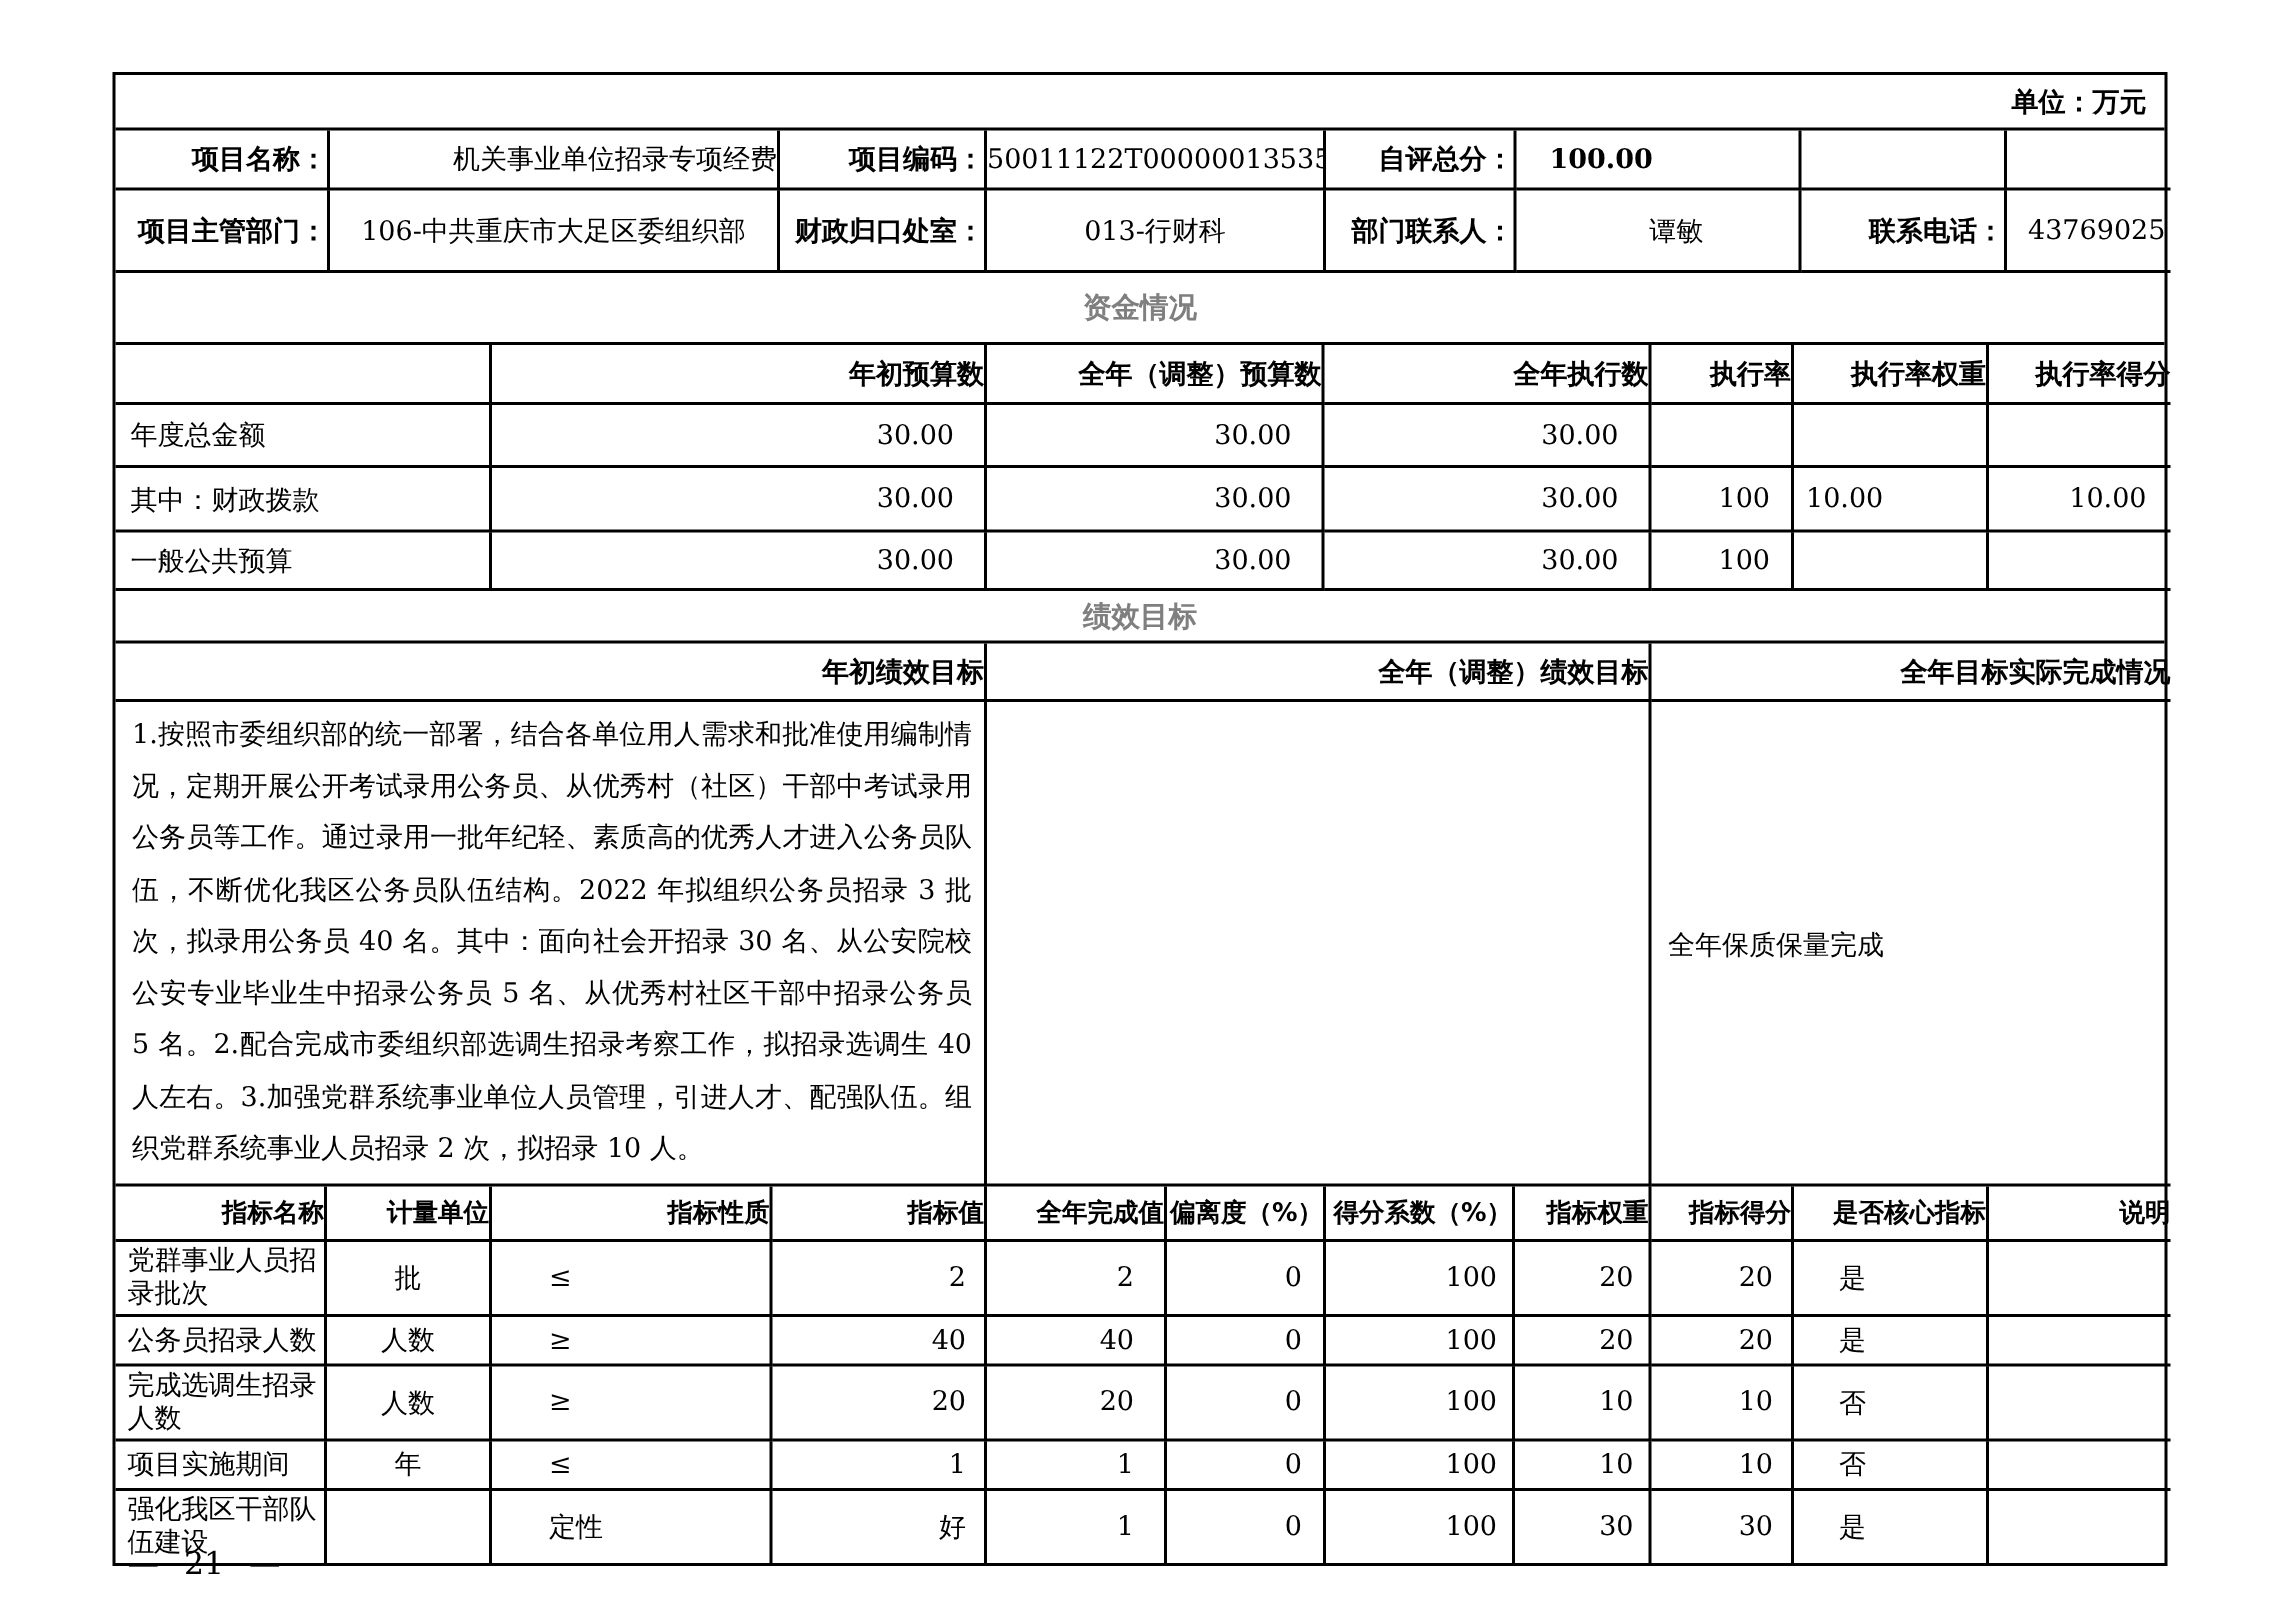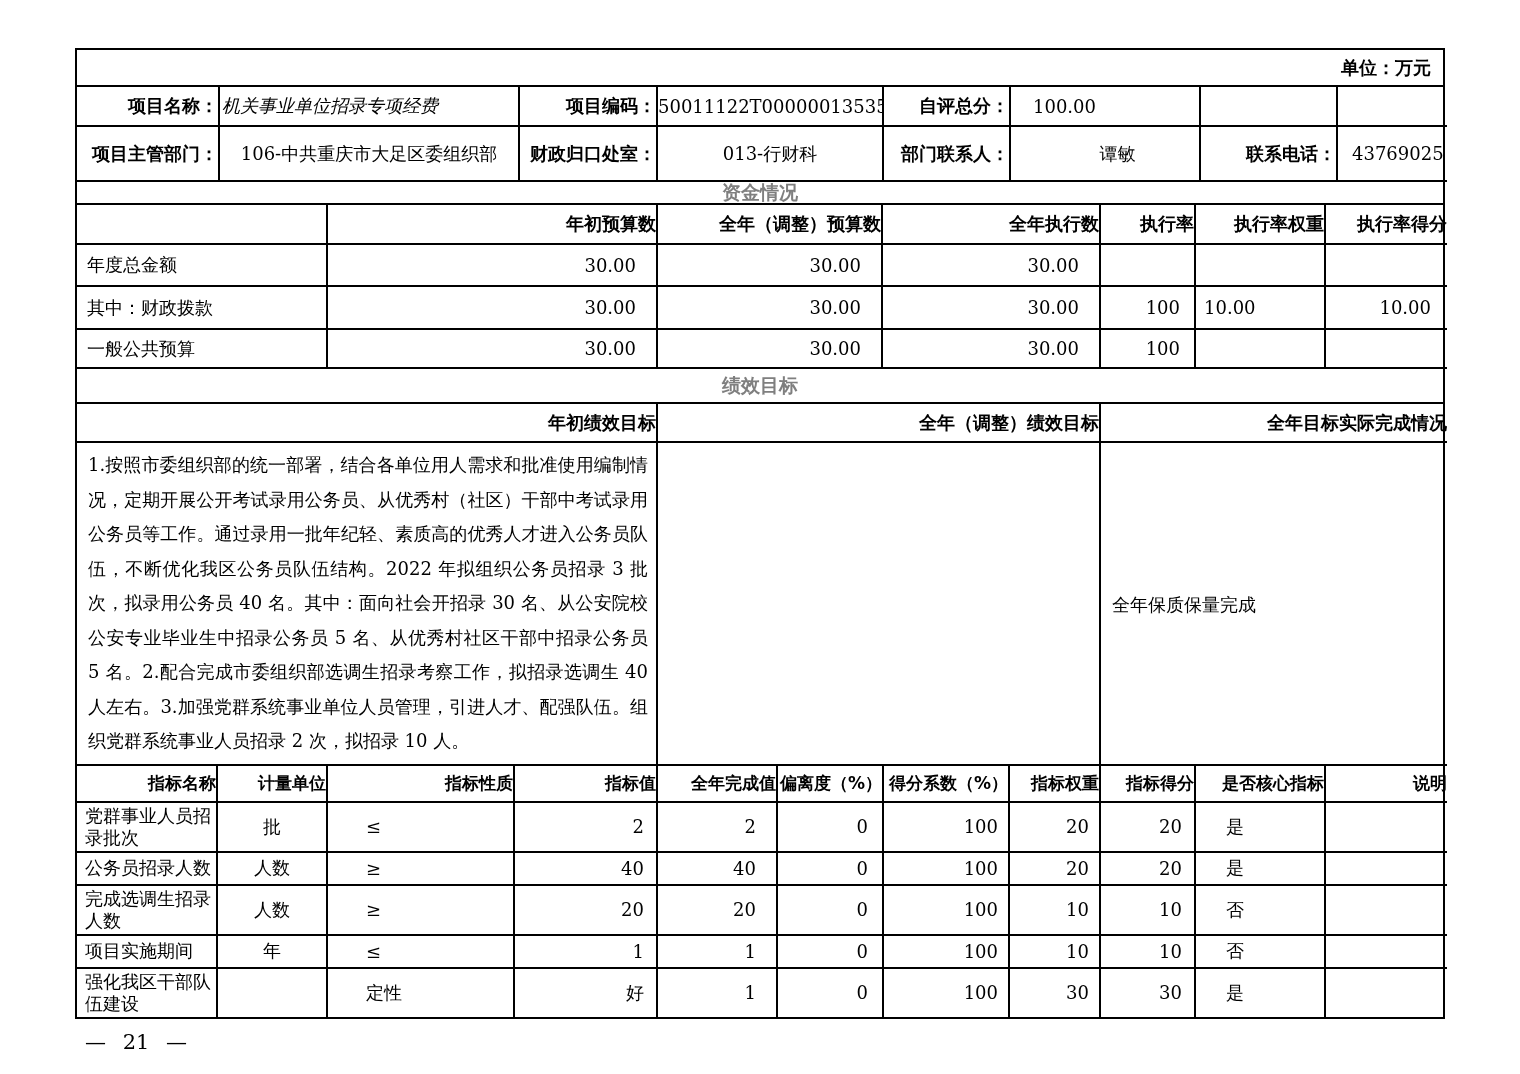--- a/index.html
+++ b/index.html
@@ -32,21 +32,21 @@
     font-weight: bold; font-size: 18px;
     padding-right: 12px;
   }
   .sec {
     border-bottom: 2px solid #000;
     display: flex; align-items: center; justify-content: center;
     font-family: "DejaVu Sans", "Liberation Sans", sans-serif;
     font-weight: bold; font-size: 19px;
     color: #7f7f7f;
   }
-  .sec-funding { height: 23px; }
+  .sec-funding { height: 48px; }
   .sec-goals { height: 35px; }
   .sec-indicators { height: 36px; }
   table.grid {
     width: 100%;
     border-collapse: collapse;
     table-layout: fixed;
   }
   table.grid td {
     border: 2px solid #000;
     font-size: 18px;
@@ -60,23 +60,23 @@
   table.grid.last tr:last-child td { border-bottom: none; }
   .lbl {
     font-family: "DejaVu Sans", "Liberation Sans", sans-serif;
     font-weight: bold;
     text-align: right;
   }
   .hdr17 { font-size: 17px !important; }
   .rowlbl { text-align: left; padding-left: 10px; }
   .ctr { text-align: center; }
   .al8  { text-align: left;  padding-left: 8px; }
-  .al12 { text-align: left;  padding-left: 2px; font-style: italic; }
+  .al12 { text-align: right;  padding-left: 2px; }
   .al14 { text-align: left;  padding-left: 14px; }
-  .al22 { text-align: left;  padding-left: 22px; }
+  .al22 { text-align: left;  padding-left: 22px; font-weight: bold; }
   .al25 { text-align: center;  padding-left: 25px; }
   .al30 { text-align: left;  padding-left: 30px; }
   .al38 { text-align: left;  padding-left: 38px; }
   .ar10 { text-align: right; padding-right: 10px; }
   .ar12 { text-align: right; padding-right: 12px; }
   .ar14 { text-align: right; padding-right: 14px; }
   .ar16 { text-align: right; padding-right: 16px; }
   .ar20 { text-align: right; padding-right: 20px; }
   .wrapname {
     white-space: normal !important;

